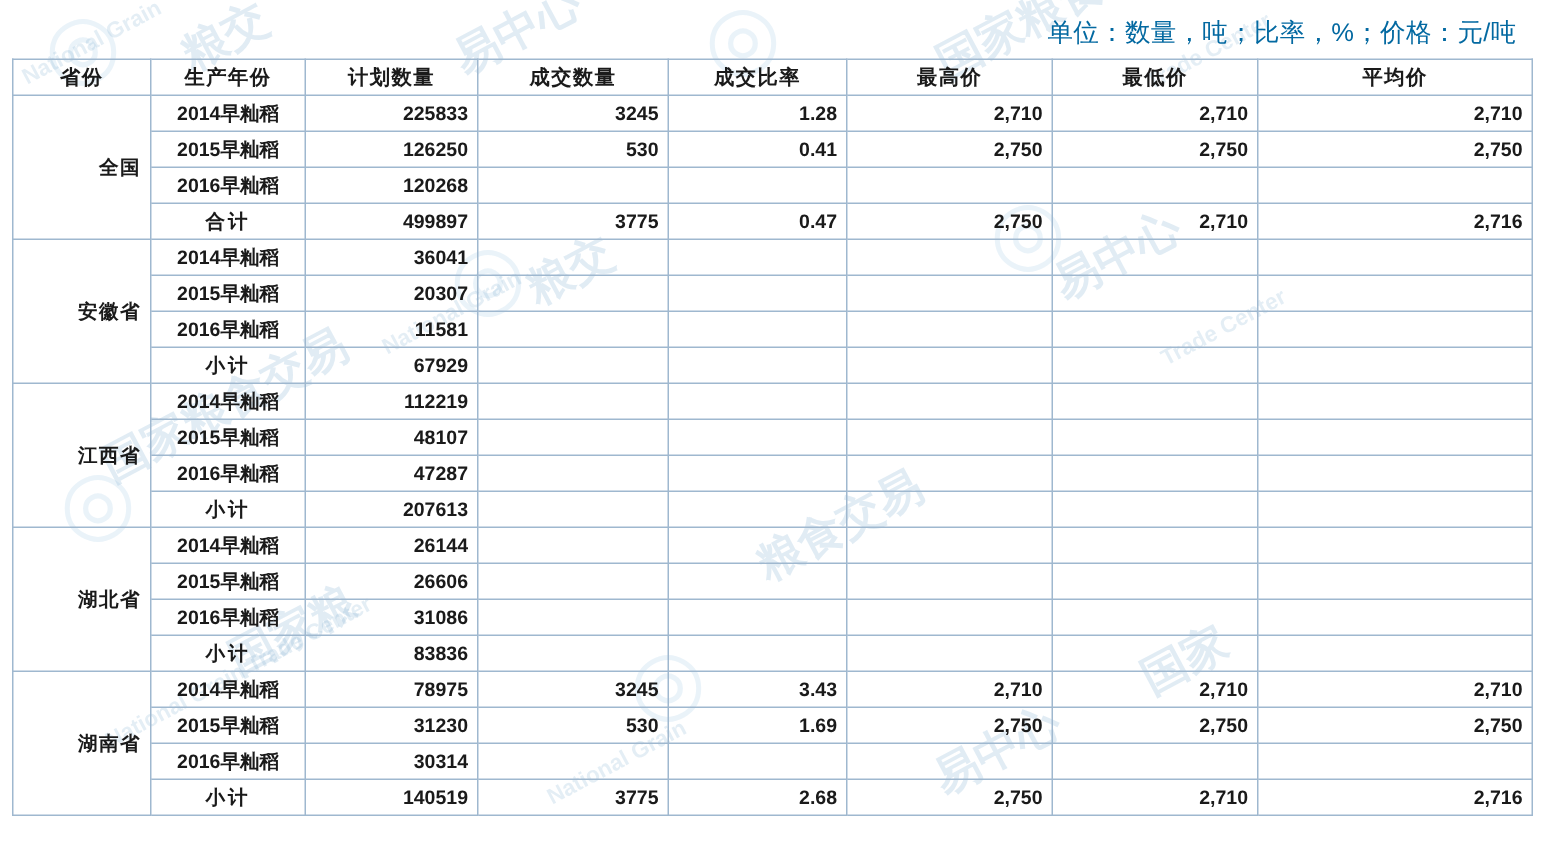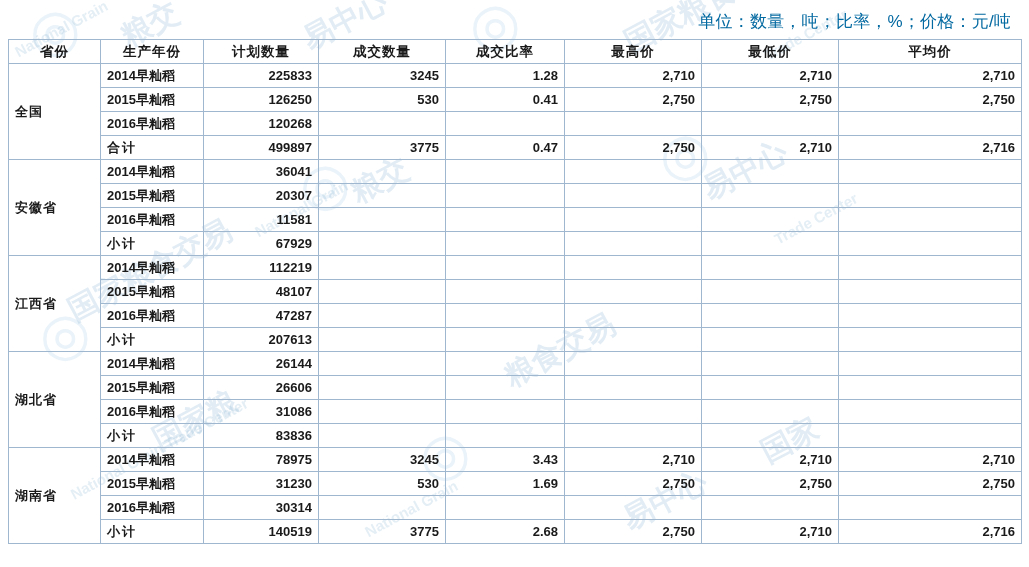--- a/index.html
+++ b/index.html
@@ -45,27 +45,27 @@
     padding: 0 6px;
     box-sizing: border-box;
     background: transparent;
   }
   table.data th {
     font-weight: bold;
     letter-spacing: 1px;
     font-size: 13.5px;
   }
   td.prov {
-    text-align: left;
+    text-align: right;
     font-weight: bold;
     letter-spacing: 1px;
     font-size: 13.5px;
   }
   td.year {
-    text-align: left;
+    text-align: center;
     font-weight: bold;
     font-size: 13px;
   }
   td.year.sub {
     letter-spacing: 2px;
   }
   td.num {
     text-align: right;
     font-weight: bold;
     font-size: 13px;

